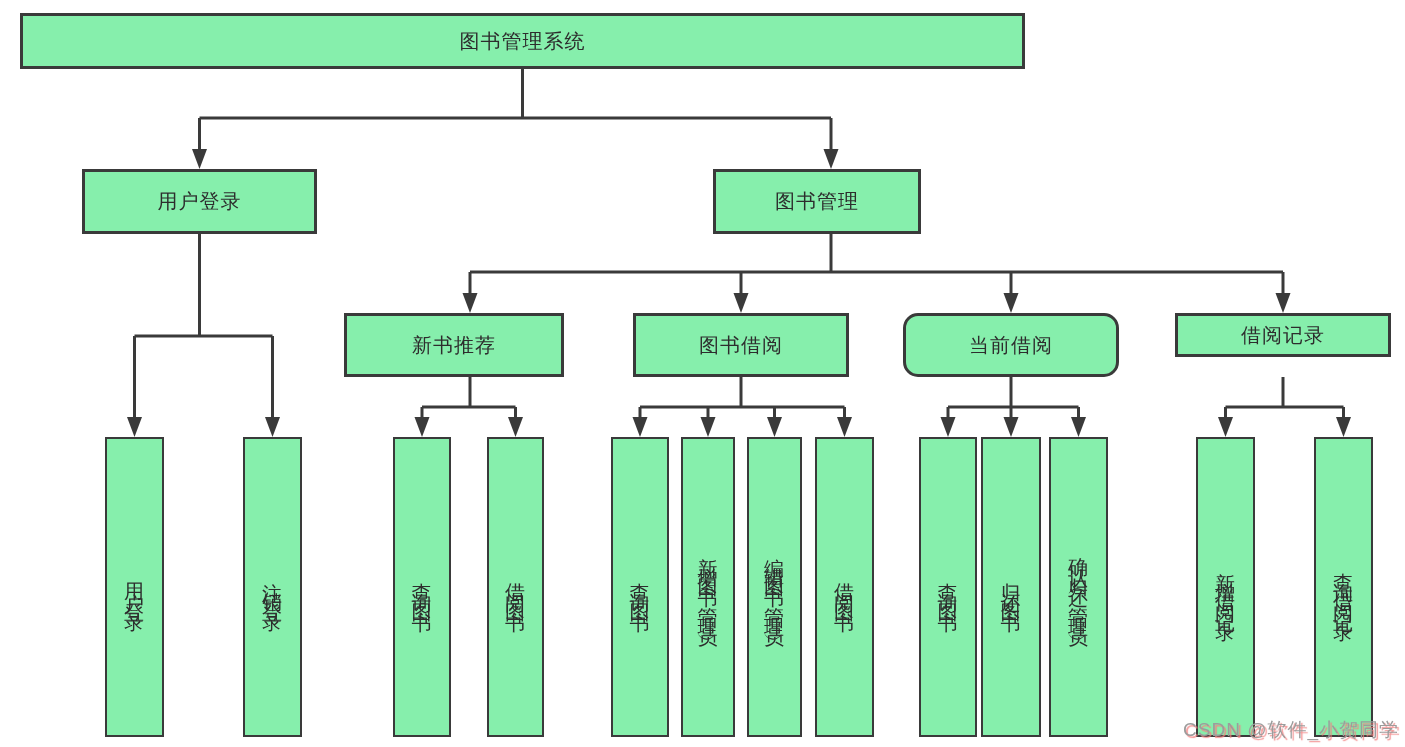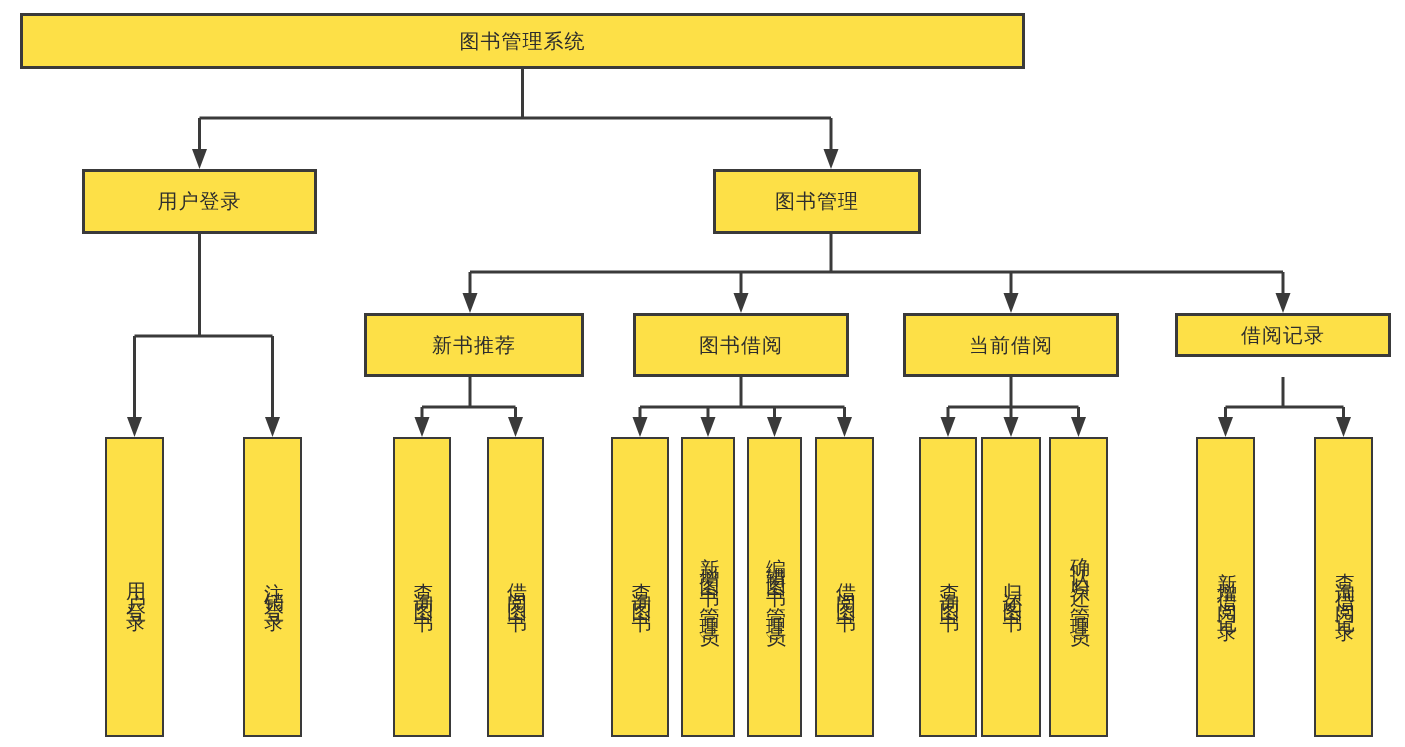--- a/index.html
+++ b/index.html
@@ -12,29 +12,28 @@
     overflow: hidden;
   }
   svg.connectors {
     position: absolute;
     left: 0; top: 0;
     width: 1405px; height: 747px;
     z-index: 1;
   }
   .node {
     position: absolute;
-    background: #fde047;
+    background: #86efac;
     border: 3px solid #3a3a3a;
     box-sizing: border-box;
     display: flex;
     align-items: center;
     justify-content: center;
     color: #2d2d2d;
     z-index: 2;
-    font-family: Liberation Mono, monospace;
   }
   .node-h {
     font-size: 20px;
     letter-spacing: 1px;
     white-space: nowrap;
   }
   .node-v {
     border-width: 2.5px;
     writing-mode: vertical-rl;
     text-orientation: mixed;
@@ -121,27 +120,27 @@
       </div>
       <div class="node node-h" style="left: 713px; top: 169px; width: 208px; height: 65px;">
         <span>图书管理</span>
       </div>
       <div class="node node-v" style="left: 105px; top: 437px; width: 59px; height: 300px;">
         <span>用户登录</span>
       </div>
       <div class="node node-v" style="left: 243px; top: 437px; width: 59px; height: 300px;">
         <span>注销登录</span>
       </div>
-      <div class="node node-h" style="left: 364px; top: 313px; width: 220px; height: 64px;">
+      <div class="node node-h" style="left: 344px; top: 313px; width: 220px; height: 64px;">
         <span>新书推荐</span>
       </div>
       <div class="node node-h" style="left: 633px; top: 313px; width: 216px; height: 64px;">
         <span>图书借阅</span>
       </div>
-      <div class="node node-h" style="left: 903px; top: 313px; width: 216px; height: 64px;">
+      <div class="node node-h" style="left: 903px; top: 313px; width: 216px; height: 64px; border-radius: 15px;">
         <span>当前借阅</span>
       </div>
       <div class="node node-h" style="left: 1175px; top: 313px; width: 216px; height: 44px;">
         <span>借阅记录</span>
       </div>
       <div class="node node-v" style="left: 393px; top: 437px; width: 58px; height: 300px;">
         <span>查询图书</span>
       </div>
       <div class="node node-v" style="left: 487px; top: 437px; width: 57px; height: 300px;">
         <span>借阅图书</span>
@@ -167,13 +166,14 @@
       <div class="node node-v" style="left: 1049px; top: 437px; width: 59px; height: 300px;">
         <span>确认归还（管理员）</span>
       </div>
       <div class="node node-v" style="left: 1196px; top: 437px; width: 59px; height: 300px;">
         <span>新增借阅记录</span>
       </div>
       <div class="node node-v" style="left: 1314px; top: 437px; width: 59px; height: 300px;">
         <span>查询借阅记录</span>
       </div>
     </div>
+  <div class="watermark">CSDN @软件_小贺同学</div>
 </div>
 
 </body></html>

